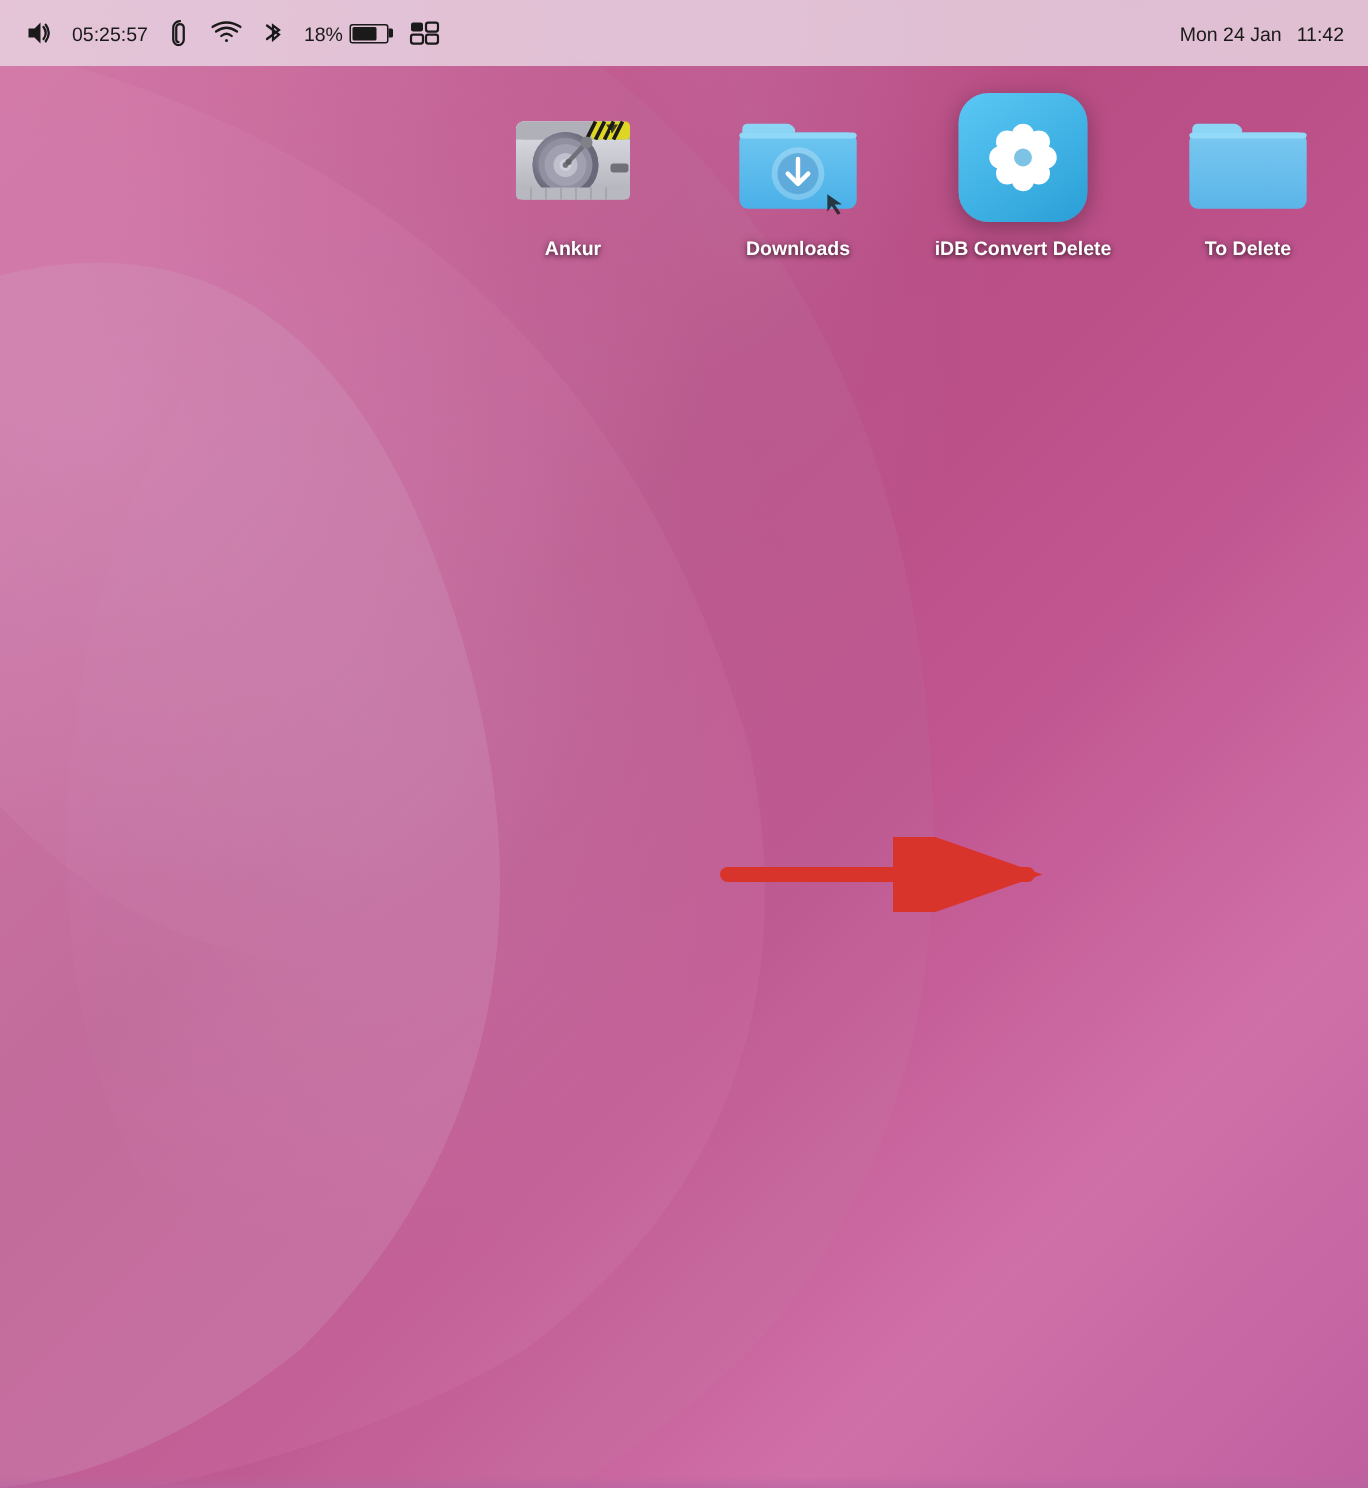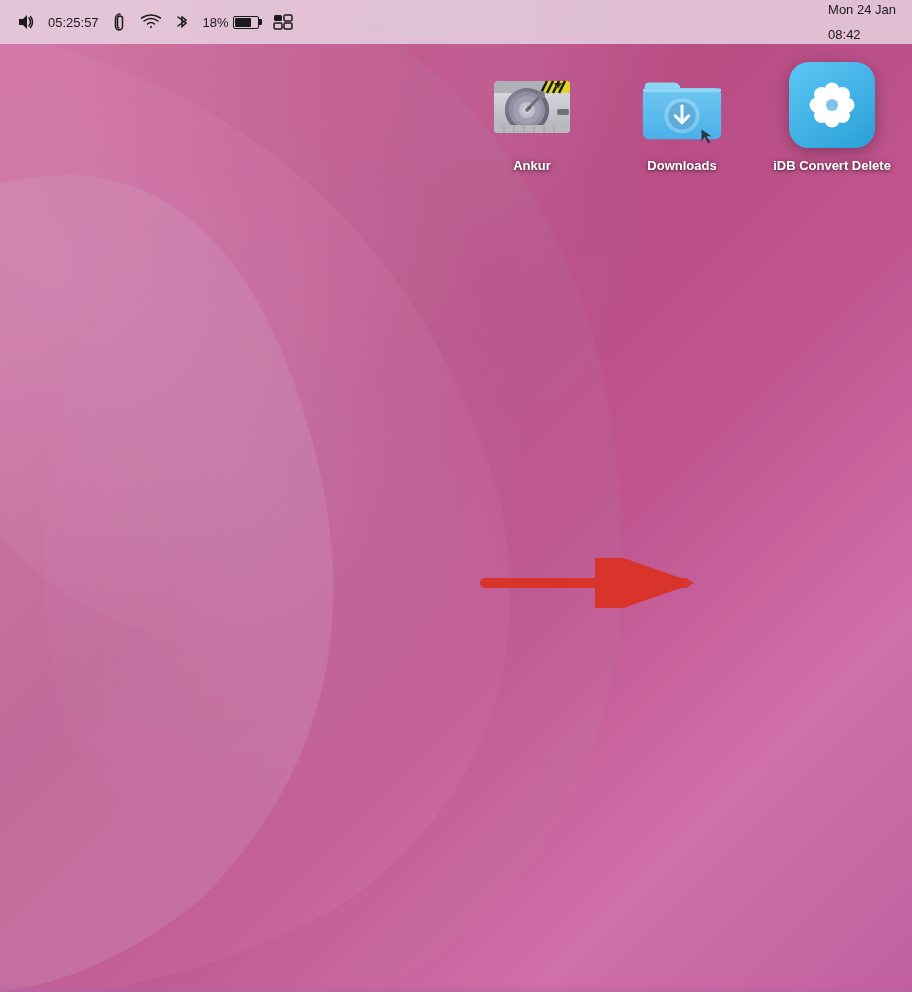--- a/index.html
+++ b/index.html
@@ -43,22 +43,22 @@
     }
 
     .menubar-left {
       display: flex;
       align-items: center;
       gap: 14px;
     }
 
     .menubar-right {
       display: flex;
+      align-items: center;
       gap: 10px;
-      flex-direction: column;
     }
 
     .menubar-item {
       font-size: 13px;
       font-weight: 400;
       color: #1a1a1a;
       white-space: nowrap;
     }
 
     .menubar-time {
@@ -291,21 +291,21 @@
           <rect x="1" y="1" width="8" height="6" rx="1.5" fill="#1a1a1a"></rect>
           <rect x="11" y="1" width="8" height="6" rx="1.5" stroke="#1a1a1a" stroke-width="1.5" fill="none"></rect>
           <rect x="1" y="9" width="8" height="6" rx="1.5" stroke="#1a1a1a" stroke-width="1.5" fill="none"></rect>
           <rect x="11" y="9" width="8" height="6" rx="1.5" stroke="#1a1a1a" stroke-width="1.5" fill="none"></rect>
         </svg>
       </span>
     </div>
 
     <div class="menubar-right">
       <span class="menubar-date">Mon 24 Jan</span>
-      <span class="menubar-time">08:42</span>
+      <span class="menubar-time">11:42</span>
     </div>
   </div>
 
   <div class="desktop-icons">
 
     <div class="desktop-icon">
       <div class="icon-image">
         <svg width="86" height="76" viewBox="0 0 86 76">
 
           <rect x="5" y="14" width="76" height="52" rx="5" fill="#c8c8cc"></rect>
@@ -407,20 +407,39 @@
 
             <circle cx="27" cy="27" r="12" fill="white"></circle>
 
             <circle cx="27" cy="27" r="6" fill="rgba(70,170,220,0.7)"></circle>
           </svg>
         </div>
       </div>
       <span class="icon-label">iDB Convert Delete</span>
     </div>
 
+    <div class="desktop-icon">
+      <div class="icon-image">
+        <svg width="92" height="82" viewBox="0 0 92 82">
+          <defs>
+            <linearGradient id="folderBody2" x1="0" y1="0" x2="0" y2="1">
+              <stop offset="0%" stop-color="#7ac8f0"></stop>
+              <stop offset="100%" stop-color="#5ab5e8"></stop>
+            </linearGradient>
+          </defs>
+
+          <path d="M8 22 L8 22 Q8 18 12 18 L36 18 Q40 18 42 22 L42 26 L8 26 Z" fill="#8dd5f5"></path>
+
+          <rect x="6" y="24" width="80" height="52" rx="6" fill="url(#folderBody2)"></rect>
+
+          <rect x="6" y="24" width="80" height="4" rx="3" fill="#92daf8"></rect>
+        </svg>
+      </div>
+      <span class="icon-label">To Delete</span>
+    </div>
 
   </div>
 
   <svg class="red-arrow" viewBox="0 0 220 50" xmlns="http://www.w3.org/2000/svg">
     <defs>
       <marker id="arrowhead" markerWidth="10" markerHeight="7" refX="9" refY="3.5" orient="auto">
         <polygon points="0 0, 10 3.5, 0 7" fill="#d9342b"></polygon>
       </marker>
     </defs>
     <line x1="5" y1="25" x2="205" y2="25" stroke="#d9342b" stroke-width="10" stroke-linecap="round" marker-end="url(#arrowhead)"></line>

